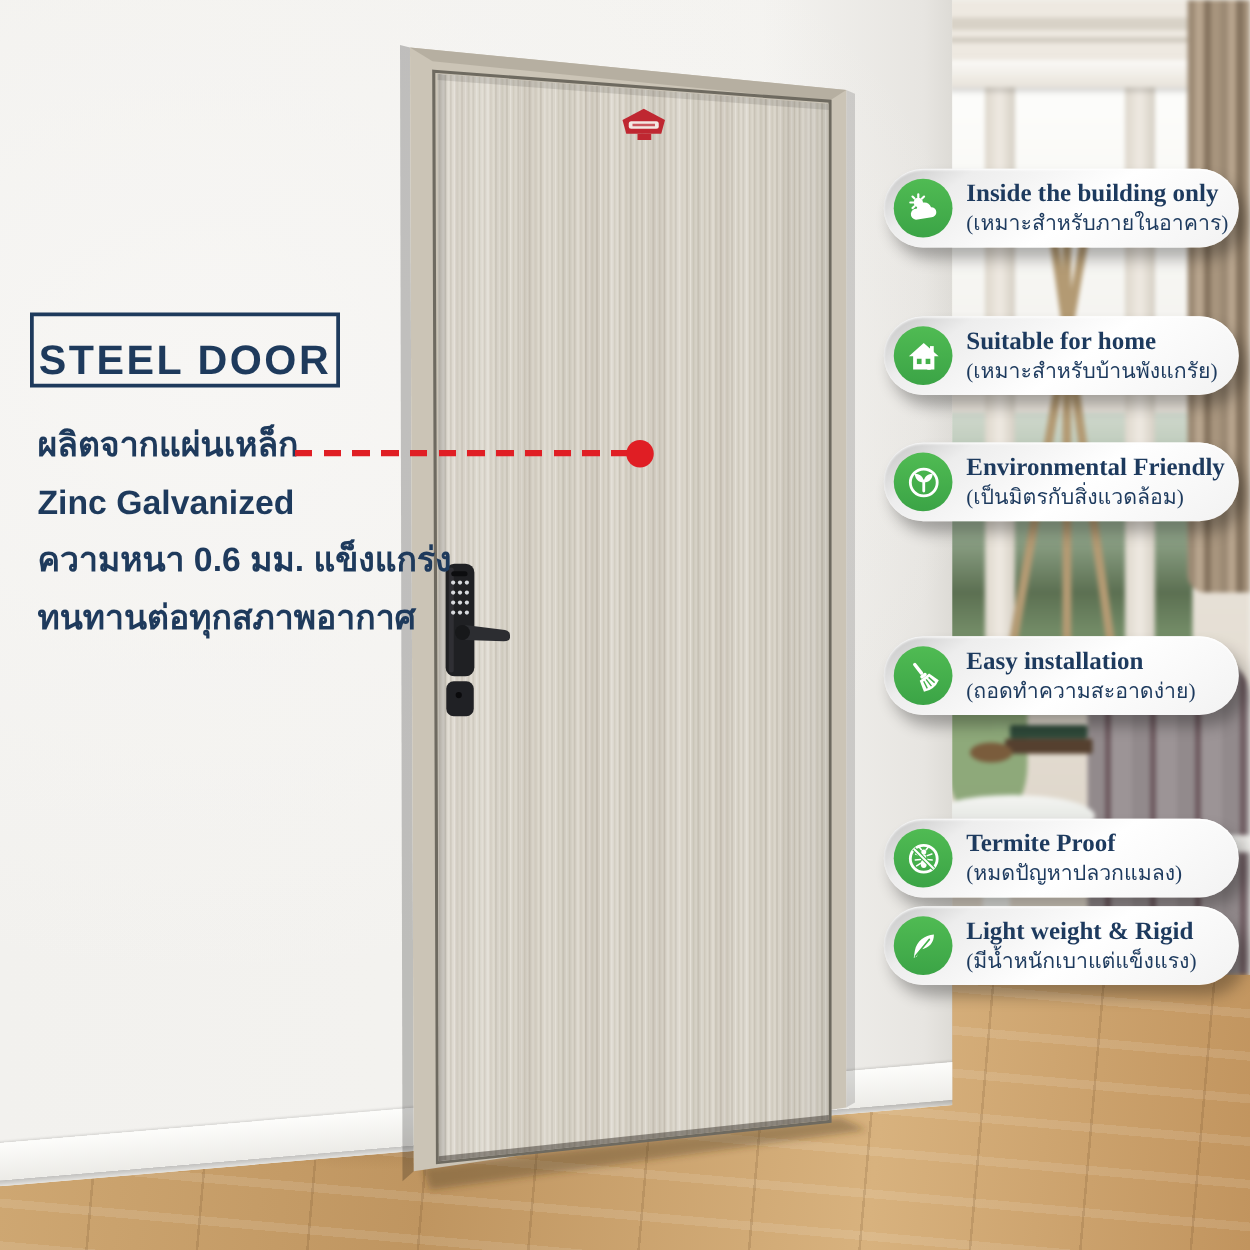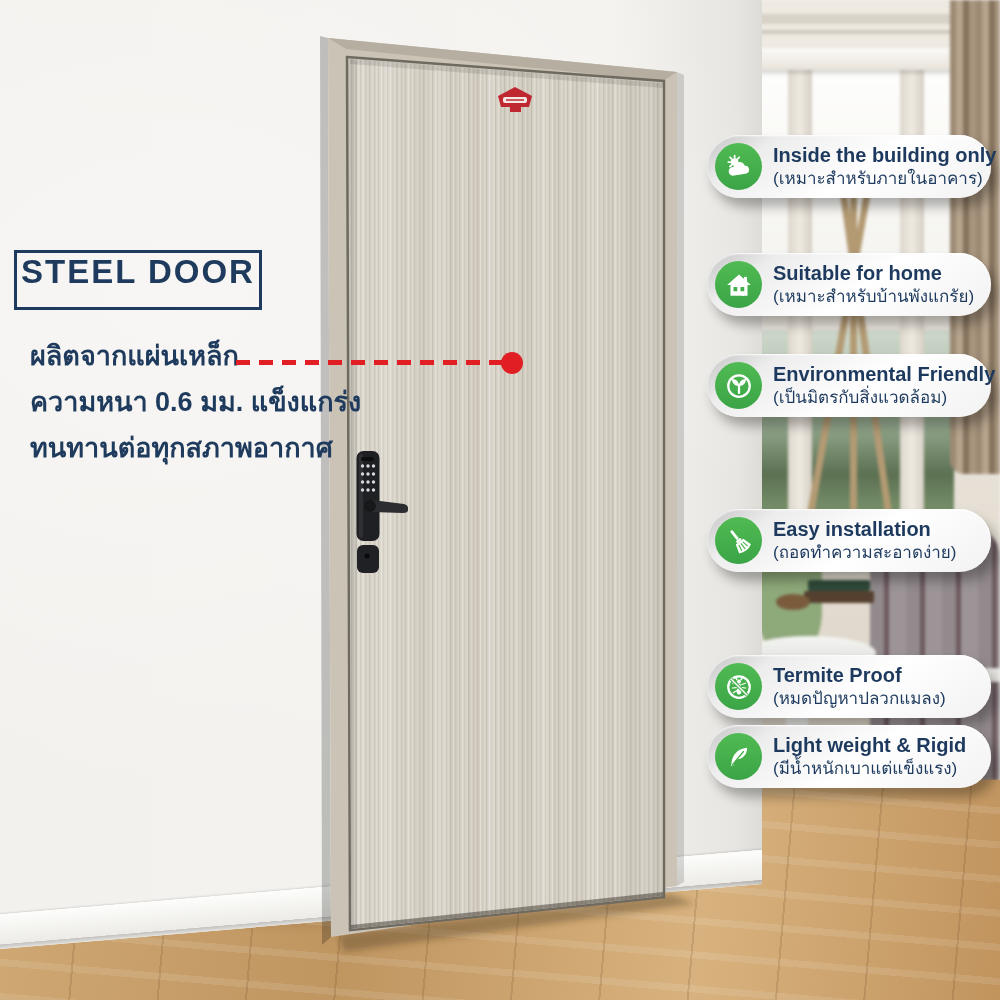--- a/index.html
+++ b/index.html
@@ -58,37 +58,37 @@
           #f2f1ee;
         clip-path:polygon(0 0,762px 0,762px 884px,0 949px);}
   .baseboard{position:absolute;left:-20px;top:916px;width:830px;height:30px;
         background:linear-gradient(180deg,#fdfdfb,#ecebe7);
         box-shadow:0 -1px 2px rgba(0,0,0,.10),0 3px 5px rgba(0,0,0,.22);
         transform:rotate(-4.85deg);transform-origin:0 0;}
 
   .door-svg{left:0;top:0;width:1000px;height:1000px;z-index:4;}
 
   
-  .title-box{left:14px;top:250px;width:248px;height:60px;z-index:10;
-             border:3px solid #1e3a5c;display:flex;align-items:flex-start;justify-content:center;}
+  .title-box{left:24px;top:250px;width:248px;height:60px;z-index:10;
+             border:3px solid #1e3a5c;display:flex;align-items:flex-end;justify-content:center;}
   .title-box span{font-size:33px;font-weight:700;letter-spacing:2px;color:#1e3a5c;}
   .desc{left:30px;top:333px;width:330px;z-index:10;color:#1e3a5c;font-weight:700;
         font-size:27px;line-height:46px;white-space:nowrap;}
   .dash-line{left:236px;top:360px;width:266px;height:5px;z-index:10;
              background:repeating-linear-gradient(90deg,#e01e24 0 14px,rgba(0,0,0,0) 14px 23px);}
   .dash-dot{left:501px;top:352px;width:22px;height:22px;border-radius:50%;background:#e01e24;z-index:10;}
 
   
   .pill{left:707px;width:284px;height:63px;border-radius:33px;z-index:10;
         background:linear-gradient(145deg,#c3c3c3 0%,#ededed 20%,#ffffff 55%,#f2f2f2 100%);
         box-shadow:6px 9px 12px rgba(0,0,0,.30), inset 0 1px 2px #ffffff;
         display:flex;align-items:center;}
   .pill .ic{position:absolute;left:8px;top:8px;width:47px;height:47px;border-radius:50%;
         background:linear-gradient(180deg,#50bb53,#3ba446);display:flex;align-items:center;justify-content:center;}
-  .pill .txt{margin-left:66px;display:flex;flex-direction:column;justify-content:center;}
+  .pill .txt{margin-left:66px;display:flex;flex-direction:column;justify-content:center;font-family:Liberation Serif, serif;}
   .pill .en{font-size:20px;font-weight:700;color:#1d3a5e;line-height:25px;white-space:nowrap;}
   .pill .th{font-size:17px;font-weight:500;color:#1d3a5e;line-height:22px;white-space:nowrap;}
 </style>
 </head>
 <body>
 
 <div id="scene">
 
   <div class="abs photo">
     <div class="photo-blur">
@@ -203,20 +203,21 @@
       <rect x="357" y="545" width="22" height="28" rx="6" fill="#202125"></rect>
       <circle cx="367" cy="556" r="2.5" fill="#0a0a0c"></circle>
     </g>
   </svg>
 
   <div class="abs title-box">
     <span>STEEL DOOR</span>
   </div>
   <div class="abs desc">
     <div>ผลิตจากแผ่นเหล็ก</div>
+    <div>Zinc Galvanized</div>
     <div>ความหนา 0.6 มม. แข็งแกร่ง</div>
     <div>ทนทานต่อทุกสภาพอากาศ</div>
   </div>
   <div class="abs dash-line"></div>
   <div class="abs dash-dot"></div>
 
   <div class="abs pill" style="top:135px;">
     <div class="ic">
       <svg width="30" height="30" viewBox="0 0 24 24">
         <g stroke="#fff" stroke-width="1.4" stroke-linecap="round">

